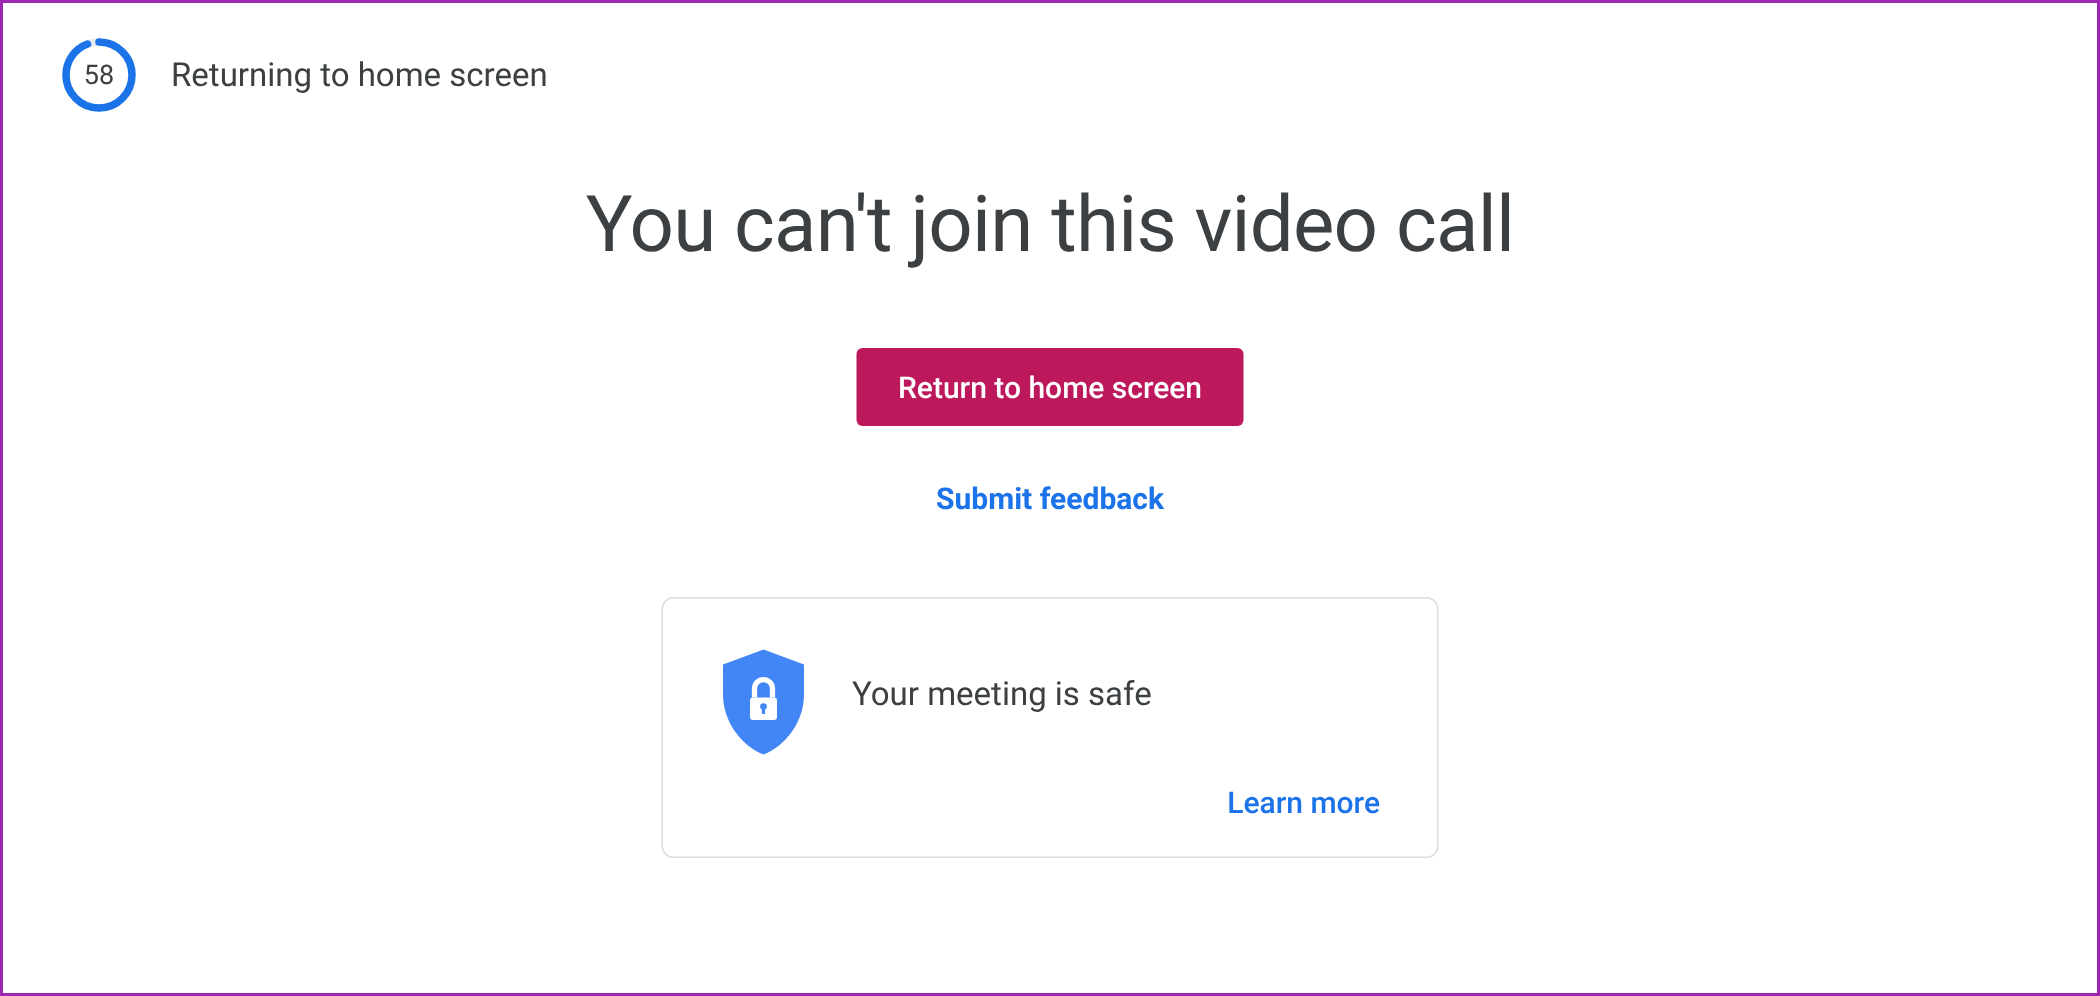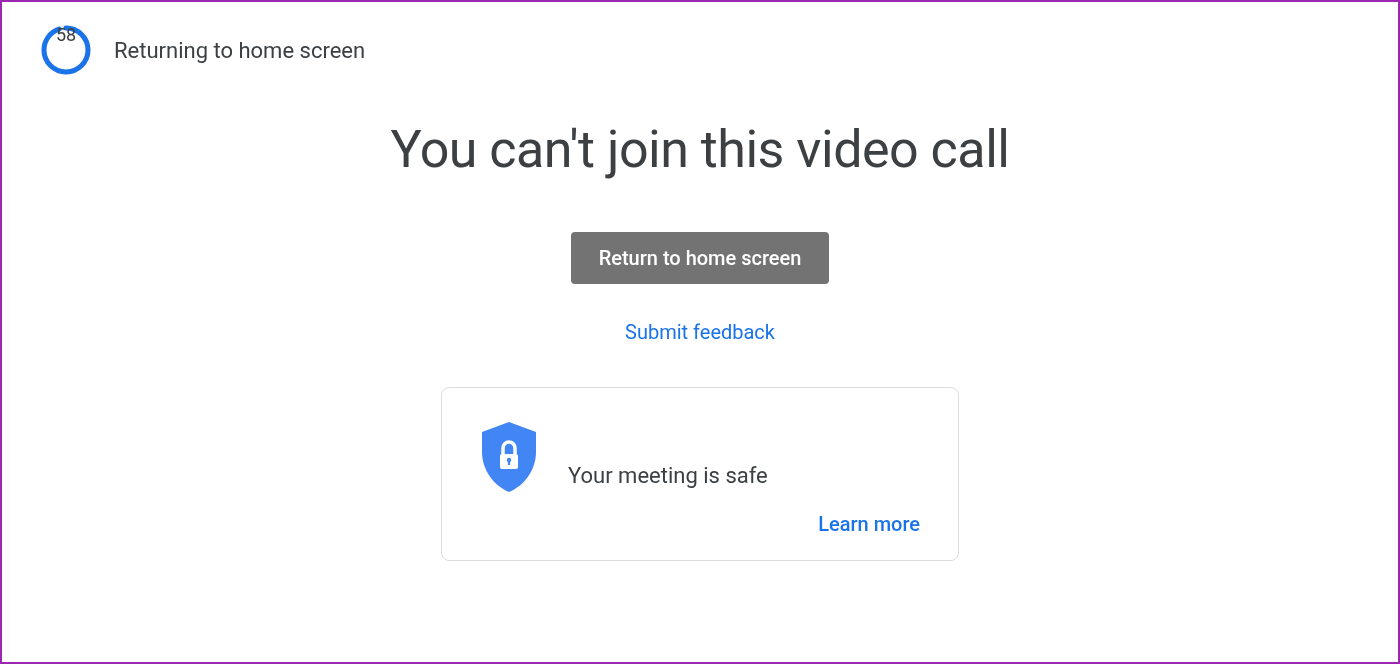--- a/index.html
+++ b/index.html
@@ -22,21 +22,21 @@
       left: 38px;
       display: flex;
       align-items: center;
       gap: 22px;
     }
     .countdown-circle {
       width: 52px;
       height: 52px;
       position: relative;
       display: flex;
-      align-items: flex-start;
+      align-items: center;
       justify-content: center;
     }
     .countdown-circle svg {
       position: absolute;
       top: 0;
       left: 0;
       transform: rotate(-90deg);
     }
     .countdown-number {
       font-size: 18px;
@@ -55,50 +55,50 @@
       padding-top: 117px;
     }
     .heading {
       font-size: 52px;
       font-weight: 400;
       color: #3c4043;
       letter-spacing: -0.5px;
       margin-bottom: 52px;
     }
     .return-button {
-      background: #737373;
+      background: #be185d;
       color: #fff;
       border: none;
       padding: 14px 28px;
       font-size: 20px;
       font-weight: 500;
       border-radius: 4px;
       cursor: pointer;
       font-family: inherit;
       margin-bottom: 36px;
     }
     .feedback-link {
       color: #1a73e8;
       font-size: 20px;
-      font-weight: 400;
+      font-weight: 700;
       cursor: pointer;
-      margin-bottom: 43px;
+      margin-bottom: 54px;
     }
     .info-card {
       width: 518px;
       border: 1px solid #dadce0;
       border-radius: 8px;
       padding: 28px 36px 24px 36px;
       display: flex;
       flex-direction: column;
     }
     .info-card-body {
       display: flex;
       gap: 28px;
-      align-items: flex-end;
+      align-items: center;
     }
     .shield-icon {
       flex-shrink: 0;
       width: 62px;
       height: 74px;
       margin-top: 4px;
     }
     .info-text {
       flex: 1;
     }

